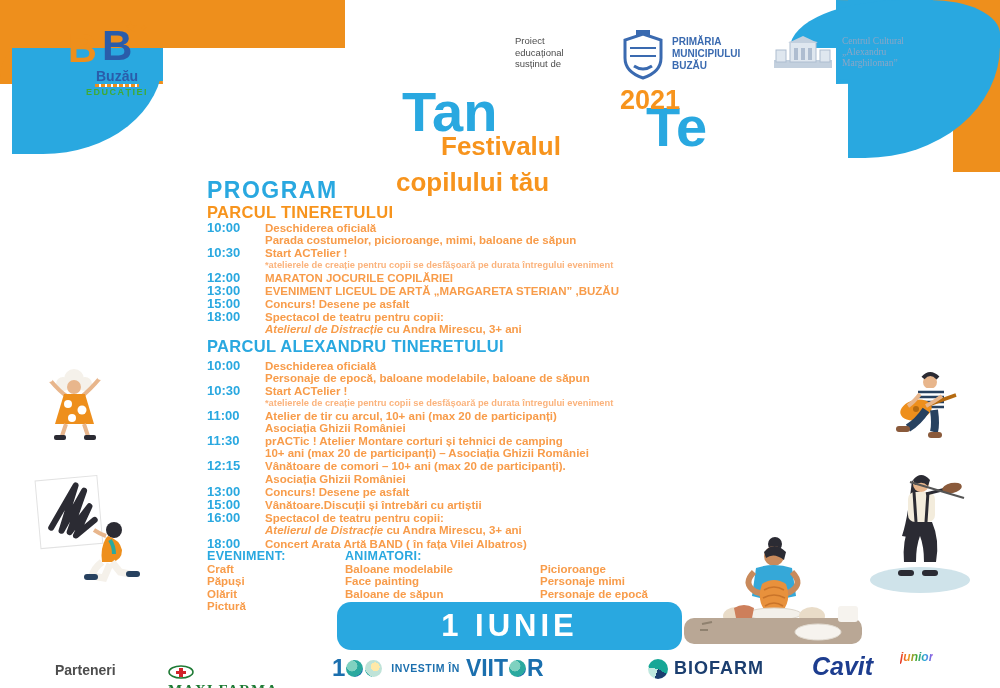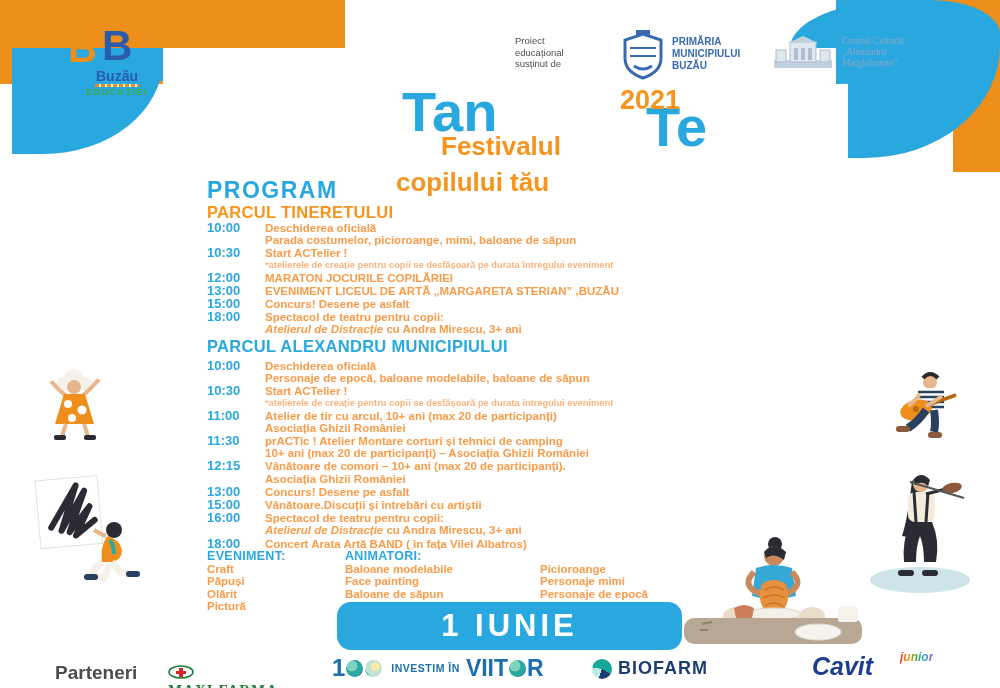--- a/index.html
+++ b/index.html
@@ -76,32 +76,32 @@
   #animatori-block{left:345px;top:550px;}
   #animatori-col2{left:540px;top:563px;}
   .wk-head{color:#29a8e0;font-weight:bold;font-size:12.5px;line-height:13px;letter-spacing:.3px;}
   .wk-item{color:#f89c4a;font-weight:bold;font-size:11.5px;line-height:12.3px;}
 
   
   .char{position:absolute;z-index:3;}
 
   
   .partner-bar{position:absolute;left:0;top:650px;width:1000px;height:38px;background:#ffffff;z-index:6;}
-  .partner-label{position:absolute;left:55px;top:12px;color:#4d4d4d;font-weight:bold;font-size:19px;}
+  .partner-label{position:absolute;left:55px;top:12px;color:#4d4d4d;font-weight:bold;font-size:14px;}
   .maxi{position:absolute;left:168px;top:15px;width:150px;text-align:left;}
   .maxi-name{color:#1e7a34;font-family:"Liberation Serif",serif;font-weight:bold;font-size:15px;letter-spacing:1px;line-height:14px;}
   .maxi-bar{width:130px;height:3px;background:#1e7a34;margin:1px auto 0;}
   .investim{position:absolute;left:332px;top:6px;display:flex;align-items:center;color:#1b6fae;}
   .inv-lead{font-size:24px;font-weight:bold;line-height:24px;}
   .globe{display:inline-block;width:17px;height:17px;border-radius:50%;margin:0 1px;
          background:radial-gradient(circle at 35% 35%, #7fd1c0 0 35%, #2aa99f 36% 70%, #1b6fae 71%);}
   .globe.light{background:radial-gradient(circle at 60% 40%, #ffe9a8 0 30%, #bfe3d8 31% 70%, #2aa99f 71%);}
   .inv-mid{font-size:10.5px;font-weight:bold;margin:0 6px 0 8px;letter-spacing:.5px;}
   .inv-word{font-size:23px;font-weight:bold;line-height:23px;display:flex;align-items:center;}
-  .biofarm{position:absolute;left:592px;top:8px;display:flex;align-items:center;text-align:right;}
+  .biofarm{position:absolute;left:648px;top:8px;display:flex;align-items:center;text-align:right;}
   .bio-globe{width:20px;height:20px;border-radius:50%;
      background:conic-gradient(#16a796 0 120deg,#1b3e6f 120deg 200deg,#bfe8df 200deg 280deg,#16a796 280deg);margin-right:6px;}
   .bio-name{color:#1b3e6f;font-weight:bold;font-size:18px;letter-spacing:1px;}
   .cavit{position:absolute;left:812px;top:4px;}
   .cavit-name{color:#1d3d8f;font-weight:bold;font-style:italic;font-size:25px;line-height:25px;}
   .cavit-sub{position:absolute;left:88px;top:-4px;font-style:italic;font-weight:bold;font-size:12px;
      background:linear-gradient(90deg,#e5332a,#f7941d,#3faa35,#29a8e0,#9b51e0);
      -webkit-background-clip:text;background-clip:text;color:transparent;}
 </style>
 </head>
@@ -202,21 +202,21 @@
         </div>
       </div>
       <div class="ev-row">
         <div class="ev-time">18:00</div>
         <div class="ev-lines">
           <div class="ev-line">Spectacol de teatru pentru copii:</div>
           <div class="ev-line"><i>Atelierul de Distracție</i> cu Andra Mirescu, 3+ ani</div>
         </div>
       </div>
     </div>
-  <div class="sec-head" id="park2-head">PARCUL ALEXANDRU MUNICIPIULUI</div>
+  <div class="sec-head" id="park2-head">PARCUL ALEXANDRU TINERETULUI</div>
   <div class="events" id="events-1">
       <div class="ev-row">
         <div class="ev-time">10:00</div>
         <div class="ev-lines">
           <div class="ev-line">Deschiderea oficială</div>
           <div class="ev-line">Personaje de epocă, baloane modelabile, baloane de săpun</div>
         </div>
       </div>
       <div class="ev-row">
         <div class="ev-time">10:30</div>

